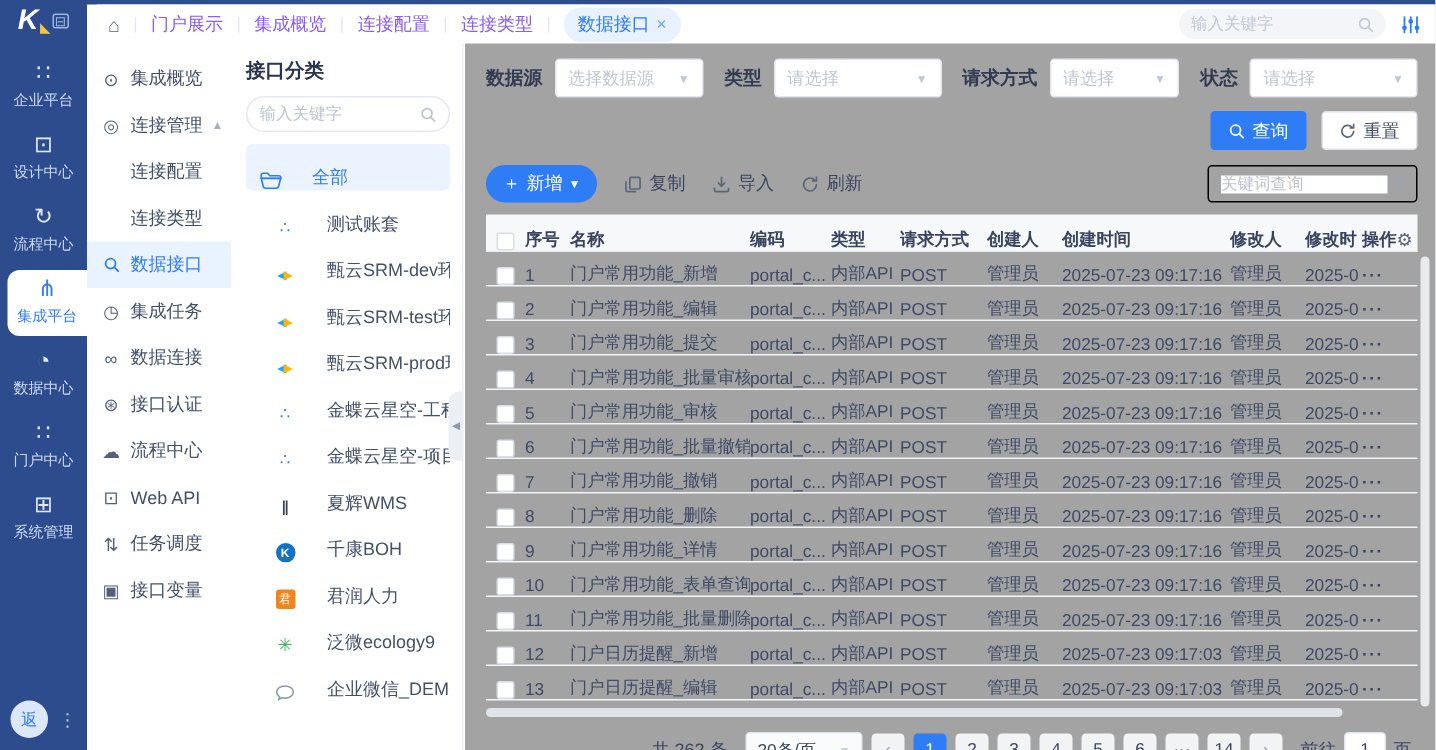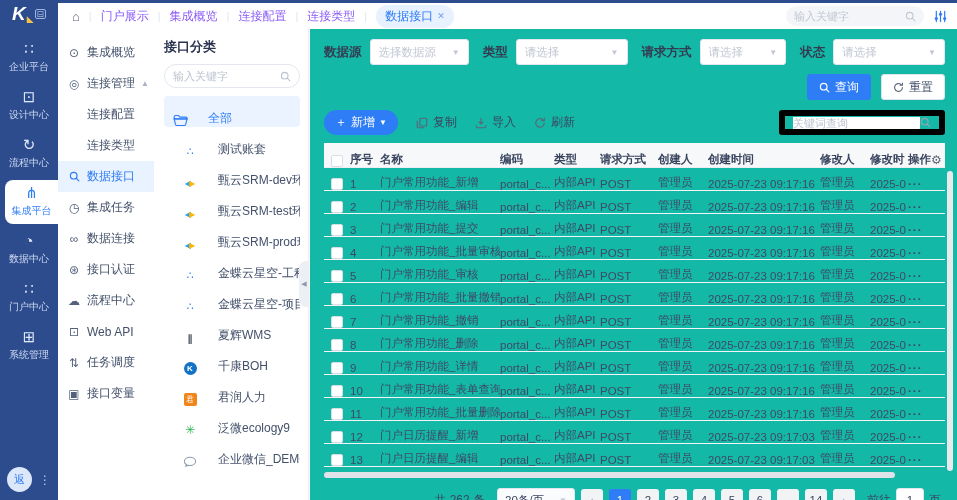--- a/index.html
+++ b/index.html
@@ -67,41 +67,41 @@
   .ic-dots { color:#2e7cf6; font-size:11px; }
   .ic-bowtie i { font-style:normal; font-size:8px; }
   .ic-slash { color:#39414f; font-style:italic; font-weight:bold; font-size:10px; }
   .ic-circle-k { width:13px; height:13px; border-radius:50%; background:#1273c4; color:#fff; font-size:8px; font-weight:bold;
     display:flex; align-items:center; justify-content:center; }
   .ic-square-jr { width:13px; height:13px; border-radius:2px; background:#f08519; color:#fff; font-size:8px;
     display:flex; align-items:center; justify-content:center; }
   .ic-flower { color:#35b558; font-size:12px; }
 
   
-  .main { position:absolute; left:310px; top:29px; right:0; bottom:0; background:#14b8a6; padding:10px 12px 0 14px; }
+  .main { position:absolute; left:310px; top:29px; right:0; bottom:0; background:#a3a3a3; padding:10px 12px 0 14px; }
   .filters { display:flex; align-items:center; gap:14px; }
   .f-group { display:flex; align-items:center; gap:8px; flex:1; }
   .f-label { font-size:12.5px; color:#333c52; font-weight:bold; white-space:nowrap; }
   .f-select { flex:1; height:26px; border:1px solid #e2e6ee; border-radius:3px; background:#fff;
     display:flex; align-items:center; padding:0 8px; cursor:pointer; min-width:0; }
   .f-select .ph { font-size:11.5px; color:#c0c6d2; white-space:nowrap; overflow:hidden; }
   .f-select .dn { margin-left:auto; color:#c0c6d2; font-size:8px; }
   .filter-actions { display:flex; justify-content:flex-end; gap:10px; margin:9px 0 10px; }
   .btn { height:26px; border-radius:3px; display:inline-flex; align-items:center; gap:5px; font-size:12px;
     padding:0 11px; cursor:pointer; }
   .btn-primary { background:#2e7cf6; color:#fff; border:1px solid #2e7cf6; }
   .btn-plain { background:#fff; color:#43506a; border:1px solid #dfe3ea; }
 
   .toolbar { display:flex; align-items:center; gap:18px; margin-bottom:8px; }
   .btn-add { background:#2e7cf6; color:#fff; border-radius:13px; height:25px; display:inline-flex; align-items:center;
     gap:4px; padding:0 11px; font-size:12px; cursor:pointer; }
   .btn-add .dn { font-size:8px; }
   .tool-link { display:inline-flex; align-items:center; gap:5px; font-size:12px; color:#3a4560; cursor:pointer; }
   .tool-link .tic { display:flex; color:#5a6579; }
-  .tb-search { margin-left:auto; width:166px; height:25px; border:6px solid #000000; border-radius:3px;
+  .tb-search { margin-left:auto; width:140px; height:25px; border:1px solid #000000; border-radius:3px;
     display:flex; align-items:center; padding:0 8px; }
   .tb-search input { border:0; outline:0; width:100%; font-size:11px; color:#43506a; }
   .tb-search input::placeholder { color:#bcc3cf; }
   .tb-search .mag { color:#9aa3b5; display:flex; }
 
   
   .tablewrap { position:relative; }
   .trow { display:flex; align-items:flex-end; height:23px; border-bottom:1px solid #f2f4f7; font-size:11.5px; color:#3e4a66; }
   .thead { background:#f7f8fa; height:25px; color:#39445e; border-bottom:1px solid #eceef3; }
   .thead .cell { font-weight:bold; font-size:11.5px; }

